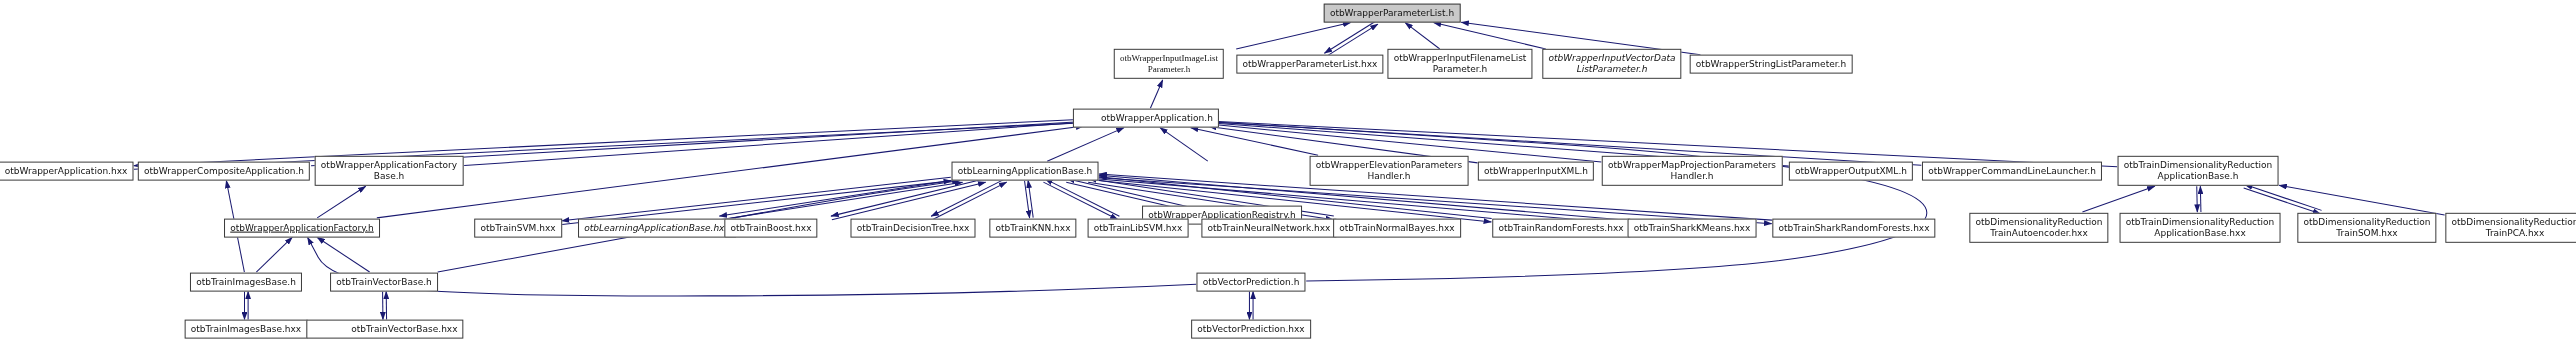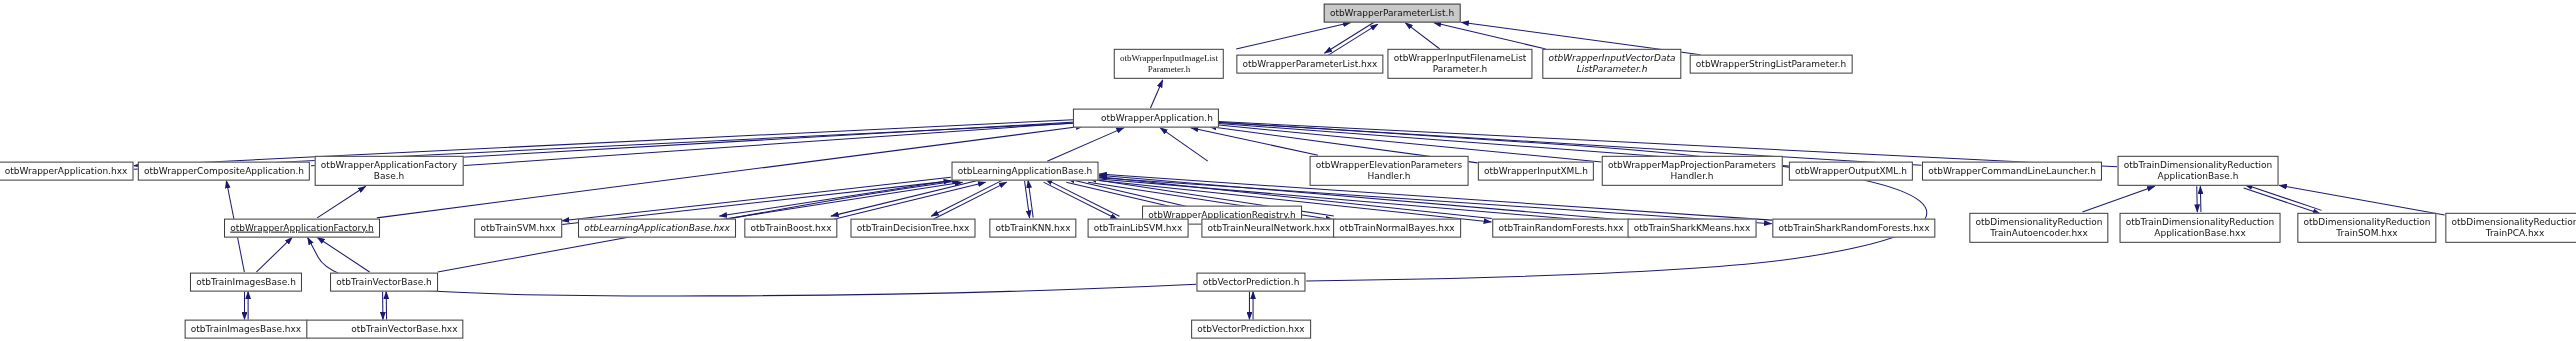--- a/index.html
+++ b/index.html
@@ -117,21 +117,21 @@
       <div class="node" style="left: 1536px; top: 171px;">otbWrapperInputXML.h</div>
       <div class="node" style="left: 1692px; top: 171px;">otbWrapperMapProjectionParameters
 Handler.h</div>
       <div class="node" style="left: 1851px; top: 171px; text-align: center;">otbWrapperOutputXML.h</div>
       <div class="node" style="left: 2012px; top: 171px;">otbWrapperCommandLineLauncher.h</div>
       <div class="node" style="left: 2198px; top: 171px;">otbTrainDimensionalityReduction
 ApplicationBase.h</div>
       <div class="node" style="left: 302px; top: 228px; text-decoration: underline;">otbWrapperApplicationFactory.h</div>
       <div class="node" style="left: 518px; top: 228px;">otbTrainSVM.hxx</div>
       <div class="node" style="left: 657px; top: 228px; font-style: italic;">otbLearningApplicationBase.hxx</div>
-      <div class="node" style="left: 771px; top: 228px; margin-left: 20px;">otbTrainBoost.hxx</div>
+      <div class="node" style="left: 771px; top: 228px;">otbTrainBoost.hxx</div>
       <div class="node" style="left: 913px; top: 228px;">otbTrainDecisionTree.hxx</div>
       <div class="node" style="left: 1033px; top: 228px;">otbTrainKNN.hxx</div>
       <div class="node" style="left: 1138px; top: 228px;">otbTrainLibSVM.hxx</div>
       <div class="node" style="left: 1269px; top: 228px; text-align: center;">otbTrainNeuralNetwork.hxx</div>
       <div class="node" style="left: 1397px; top: 228px;">otbTrainNormalBayes.hxx</div>
       <div class="node" style="left: 1561px; top: 228px;">otbTrainRandomForests.hxx</div>
       <div class="node" style="left: 1692px; top: 228px;">otbTrainSharkKMeans.hxx</div>
       <div class="node" style="left: 1854px; top: 228px;">otbTrainSharkRandomForests.hxx</div>
       <div class="node" style="left: 2039px; top: 228px;">otbDimensionalityReduction
 TrainAutoencoder.hxx</div>

